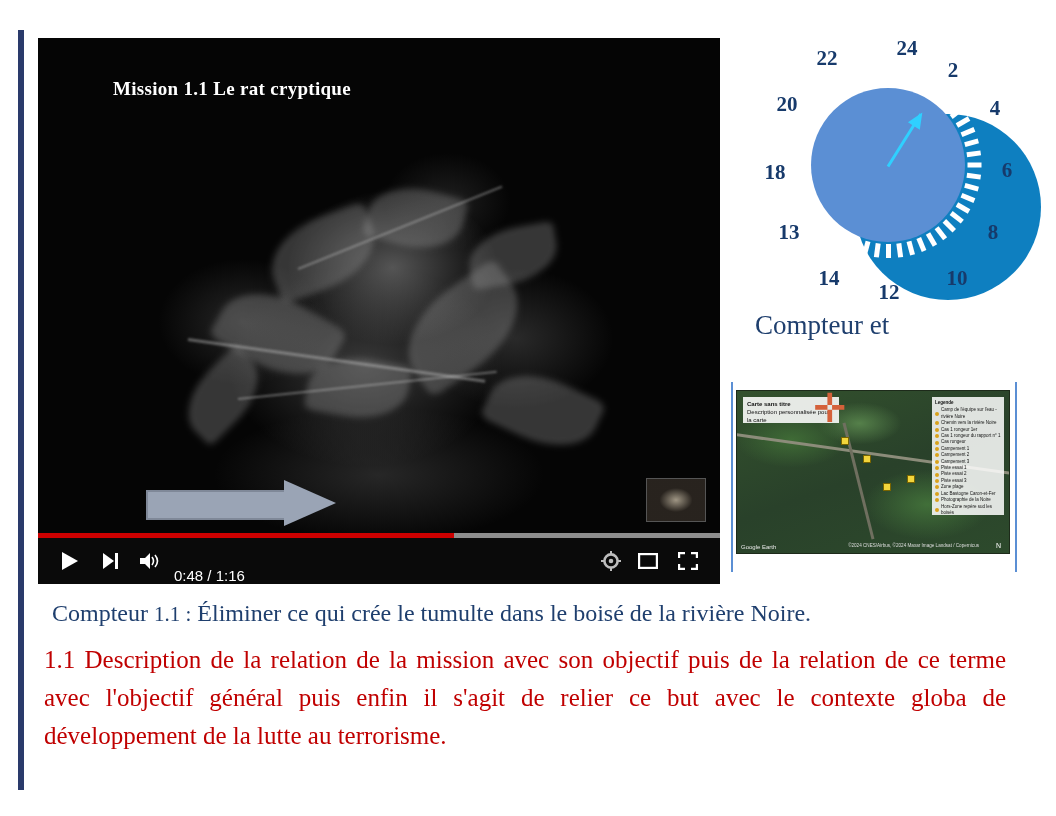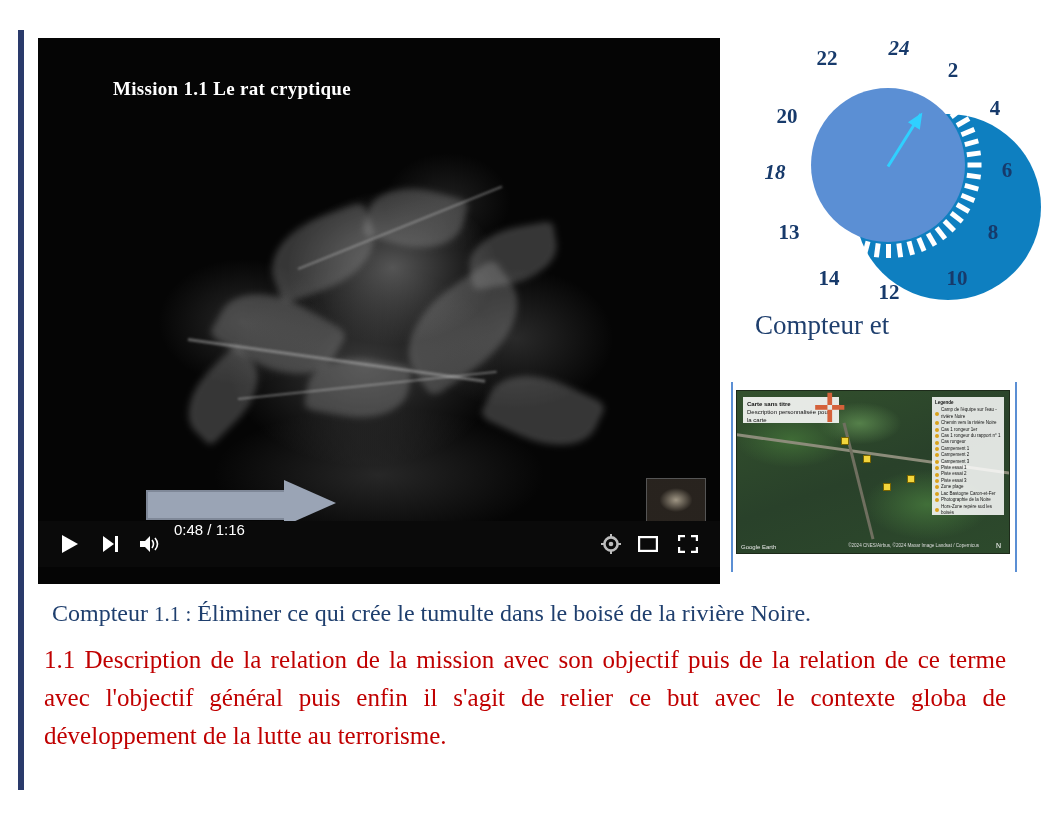--- a/index.html
+++ b/index.html
@@ -118,26 +118,26 @@
     position: absolute;
     left: 0;
     top: 0;
     height: 100%;
     background: #cc0000;
   }
   
   .controls {
     position: absolute;
     left: 0;
-    bottom: 17px;
+    bottom: 0;
     width: 100%;
     height: 46px;
     background: #0a0a0a;
     display: flex;
-    align-items: flex-start;
+    align-items: flex-end;
     color: #ffffff;
   }
   .ctrl {
     display: flex;
     align-items: center;
     justify-content: center;
     height: 46px;
     cursor: default;
   }
   .ctrl-play { width: 44px; padding-left: 10px; }
@@ -533,24 +533,24 @@
   <div class="gauge-needle"></div>
 
   <div class="gauge-num" style="left:218px;top:40px;">2</div>
   <div class="gauge-num" style="left:260px;top:78px;">4</div>
   <div class="gauge-num" style="left:272px;top:140px;">6</div>
   <div class="gauge-num" style="left:258px;top:202px;">8</div>
   <div class="gauge-num" style="left:222px;top:248px;">10</div>
   <div class="gauge-num" style="left:154px;top:262px;">12</div>
   <div class="gauge-num" style="left:94px;top:248px;">14</div>
   <div class="gauge-num" style="left:54px;top:202px;">13</div>
-  <div class="gauge-num" style="left:40px;top:142px;font-style:italic;">18</div>
-  <div class="gauge-num" style="left:52px;top:74px;margin-top:12px;">20</div>
+  <div class="gauge-num" style="left:40px;top:142px;">18</div>
+  <div class="gauge-num" style="left:52px;top:74px;">20</div>
   <div class="gauge-num" style="left:92px;top:28px;">22</div>
-  <div class="gauge-num" style="left:164px;top:18px;font-style:italic;">24</div>
+  <div class="gauge-num" style="left:172px;top:18px;">24</div>
 </div>
 
 <div class="gauge-caption">
   <div>Compteur et</div>
 </div>
 
 <div class="map-rule-left"></div>
 <div class="map-rule-right"></div>
 
 <div class="map-frame">

